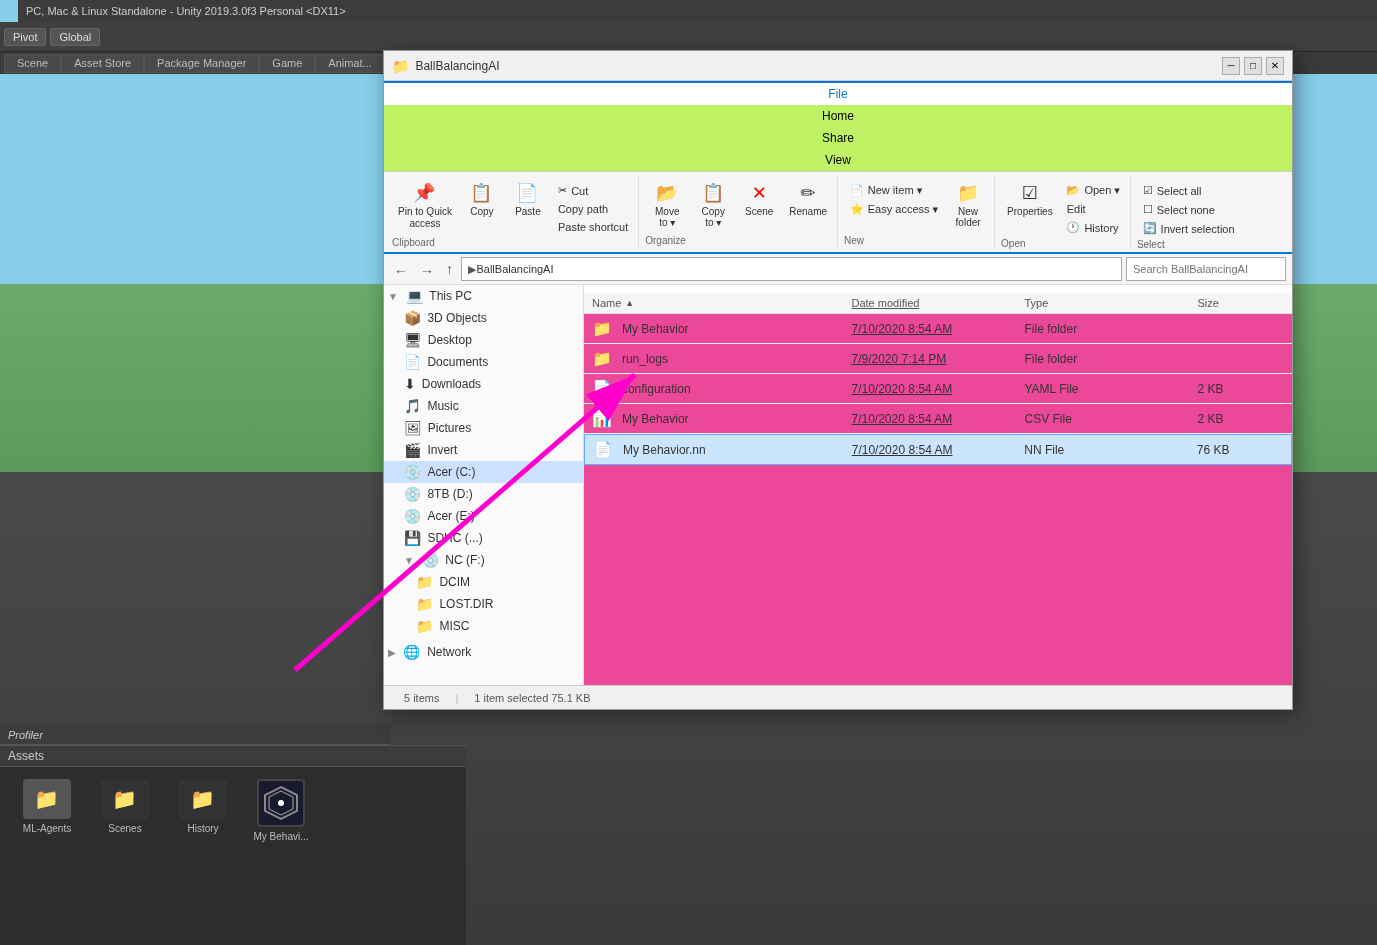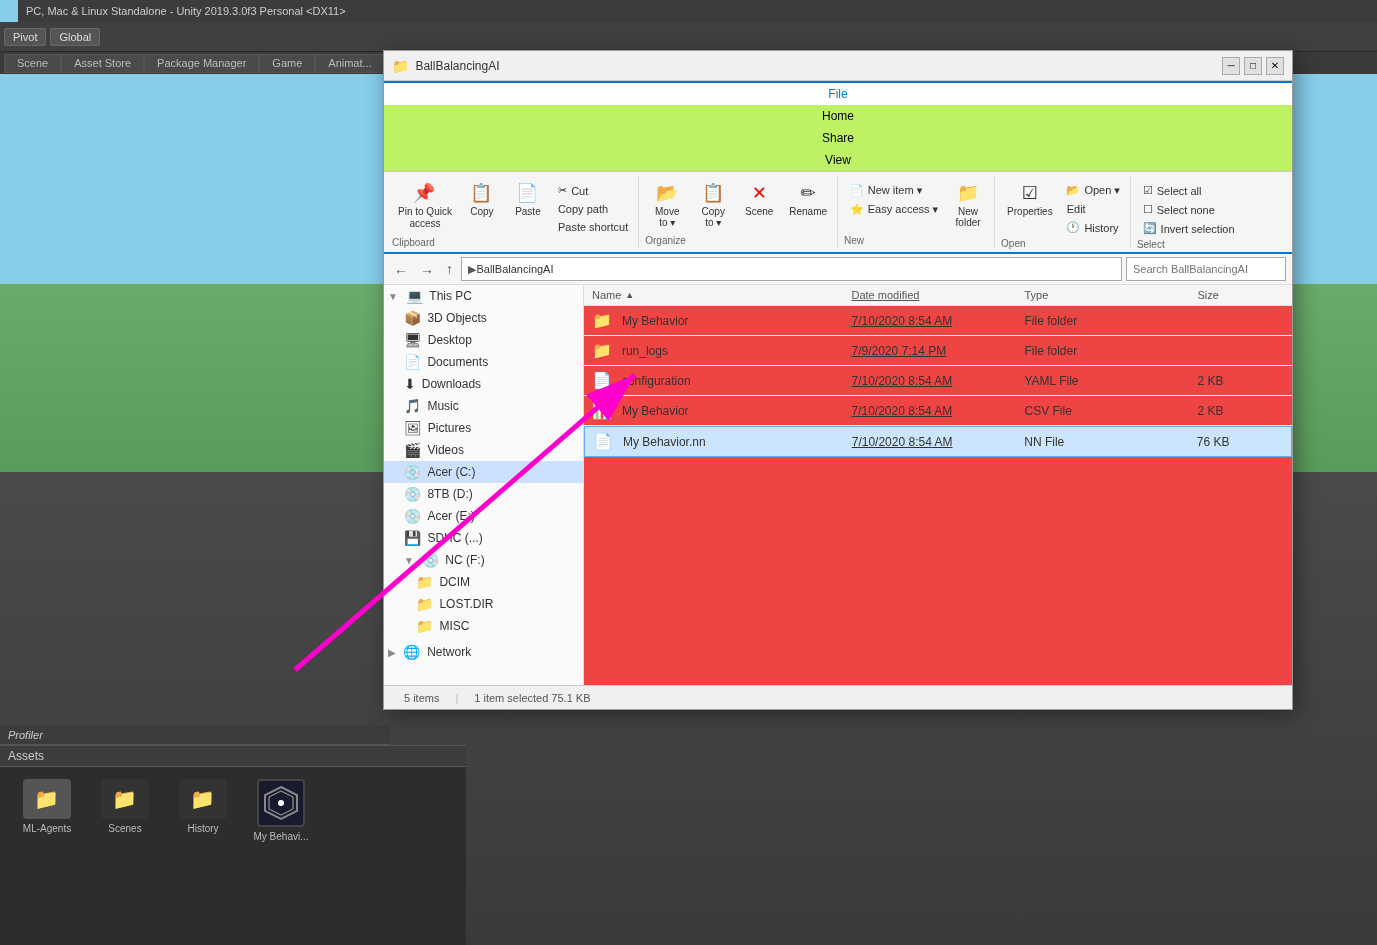--- a/index.html
+++ b/index.html
@@ -147,21 +147,21 @@
     }
     .sidebar-item.selected { background: #cce0ff; }
     .sidebar-item.section-header { font-weight: normal; padding-left: 4px; }
     .sidebar-icon { font-size: 14px; }
     .sidebar-arrow { font-size: 10px; color: #888; margin-right: 2px; }
     .sidebar-indent { padding-left: 20px; }
     .sidebar-indent2 { padding-left: 32px; }
 
     
     .file-list {
-      flex: 1; overflow-y: auto; background: #ef4444;
+      flex: 1; overflow-y: auto; background: #ec4899; margin-top: 8px;
     }
     .file-list-header {
       display: flex; align-items: center; padding: 4px 8px;
       border-bottom: 1px solid #ddd; background: #f5f5f5; font-size: 11px; color: #555;
     }
     .file-col-name { flex: 3; display: flex; align-items: center; gap: 4px; }
     .file-col-date { flex: 2; text-decoration: underline; }
     .file-col-type { flex: 2; }
     .file-col-size { flex: 1; }
     .file-row {
@@ -436,21 +436,21 @@
         <div class="sidebar-item sidebar-indent">
           <span class="sidebar-icon">🎵</span>
           <span>Music</span>
         </div>
         <div class="sidebar-item sidebar-indent">
           <span class="sidebar-icon">🖼</span>
           <span>Pictures</span>
         </div>
         <div class="sidebar-item sidebar-indent">
           <span class="sidebar-icon">🎬</span>
-          <span>Videos</span>
+          <span>Invert</span>
         </div>
         <div class="sidebar-item sidebar-indent selected">
           <span class="sidebar-icon">💿</span>
           <span>Acer (C:)</span>
         </div>
         <div class="sidebar-item sidebar-indent">
           <span class="sidebar-icon">💿</span>
           <span>8TB (D:)</span>
         </div>
         <div class="sidebar-item sidebar-indent">

